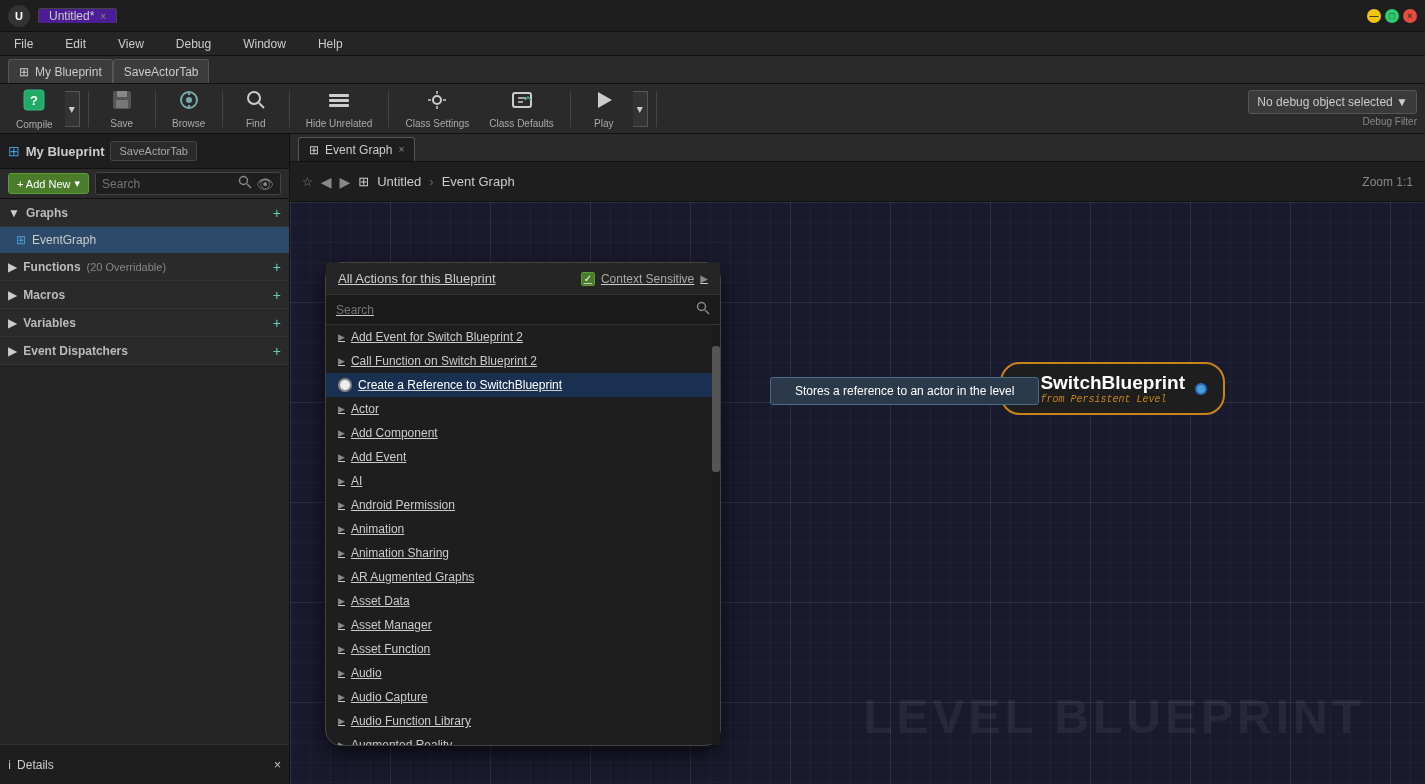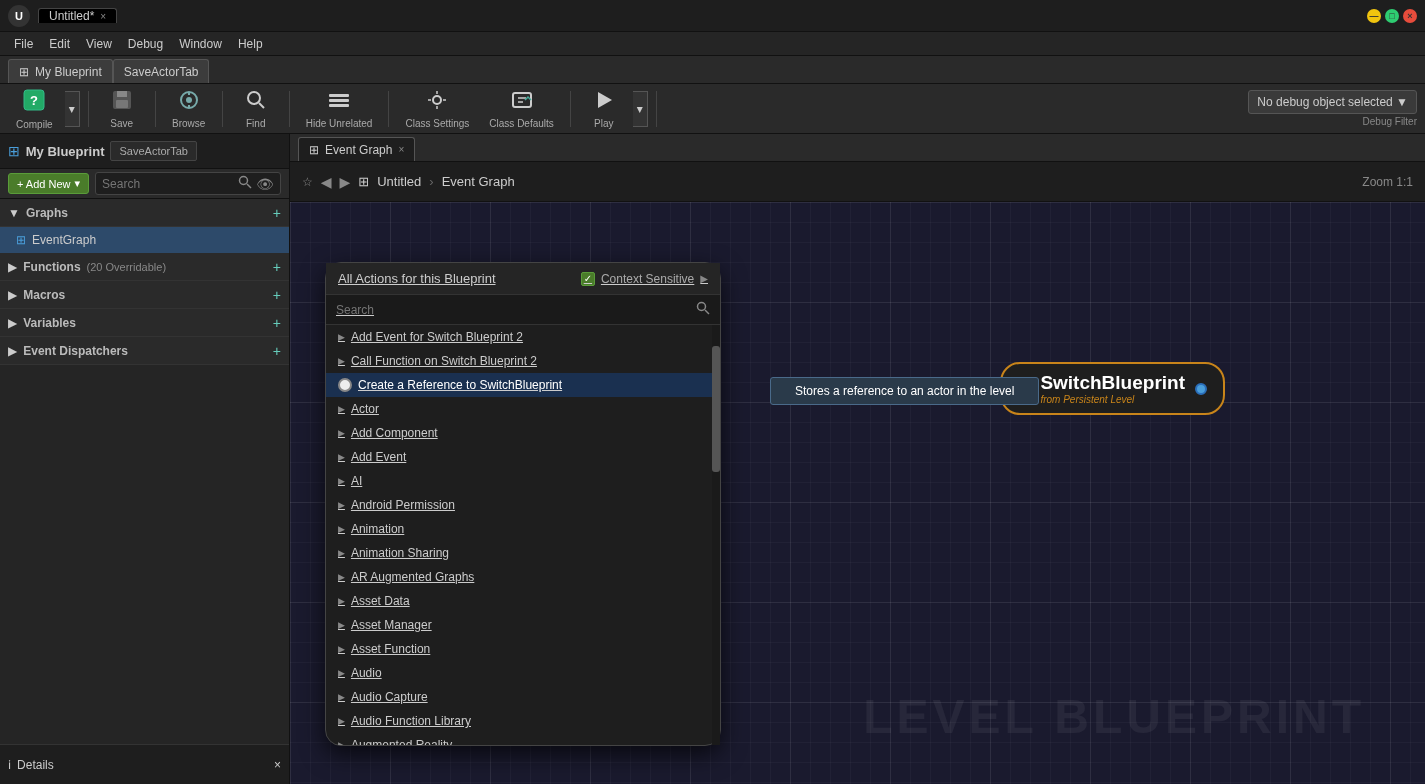--- a/index.html
+++ b/index.html
@@ -11,21 +11,21 @@
       background: #1e1e1e;
       display: flex;
       align-items: center;
       justify-content: space-between;
       padding: 0 8px;
       border-bottom: 1px solid #111;
     }
     .title-bar-left { display: flex; align-items: center; gap: 8px; }
     .ue-logo { width: 22px; height: 22px; background: #333; border-radius: 50%; display: flex; align-items: center; justify-content: center; color: #fff; font-size: 11px; font-weight: bold; }
     .tab {
-      background: #000000;
+      background: #4c1d95;
       border: 1px solid #444;
       border-bottom: none;
       padding: 0 10px;
       border-radius: 3px 3px 0 0;
       display: flex; align-items: center; gap: 6px;
       font-size: 12px;
       color: #ccc;
       justify-content: center;
     }
     .tab .close-btn { color: #888; font-size: 10px; cursor: pointer; }
@@ -35,21 +35,21 @@
     .win-maximize { background: #2ecc71; }
     .win-close { background: #e74c3c; }
 
     
     .menu-bar {
       height: 24px;
       background: #252525;
       display: flex;
       align-items: center;
       padding: 0 8px;
-      gap: 4px;
+      gap: 20px;
       border-bottom: 1px solid #111;
     }
     .menu-item { color: #ccc; font-size: 12px; cursor: pointer; padding: 2px 6px; }
 
     
     .doc-tabs {
       height: 28px;
       background: #2a2a2a;
       display: flex;
       align-items: flex-end;
@@ -292,21 +292,21 @@
       cursor: pointer;
     }
     .bp-node-pin-left {
       width: 12px; height: 12px;
       background: #eee;
       border-radius: 50%;
       border: 2px solid #888;
     }
     .bp-node-content { flex: 1; }
     .bp-node-title { color: #fff; font-size: 19px; font-weight: 600; }
-    .bp-node-sub { color: #c8841a; font-size: 10px; font-style: italic; }
+    .bp-node-sub { color: #c8841a; font-size: 10px; font-style: italic; font-family: Liberation Mono, monospace; }
     .bp-node-pin-right {
       width: 12px; height: 12px;
       background: #4a9eda;
       border-radius: 50%;
       border: 2px solid #2a6eba;
     }
 
     
     .context-popup {
       position: absolute;

